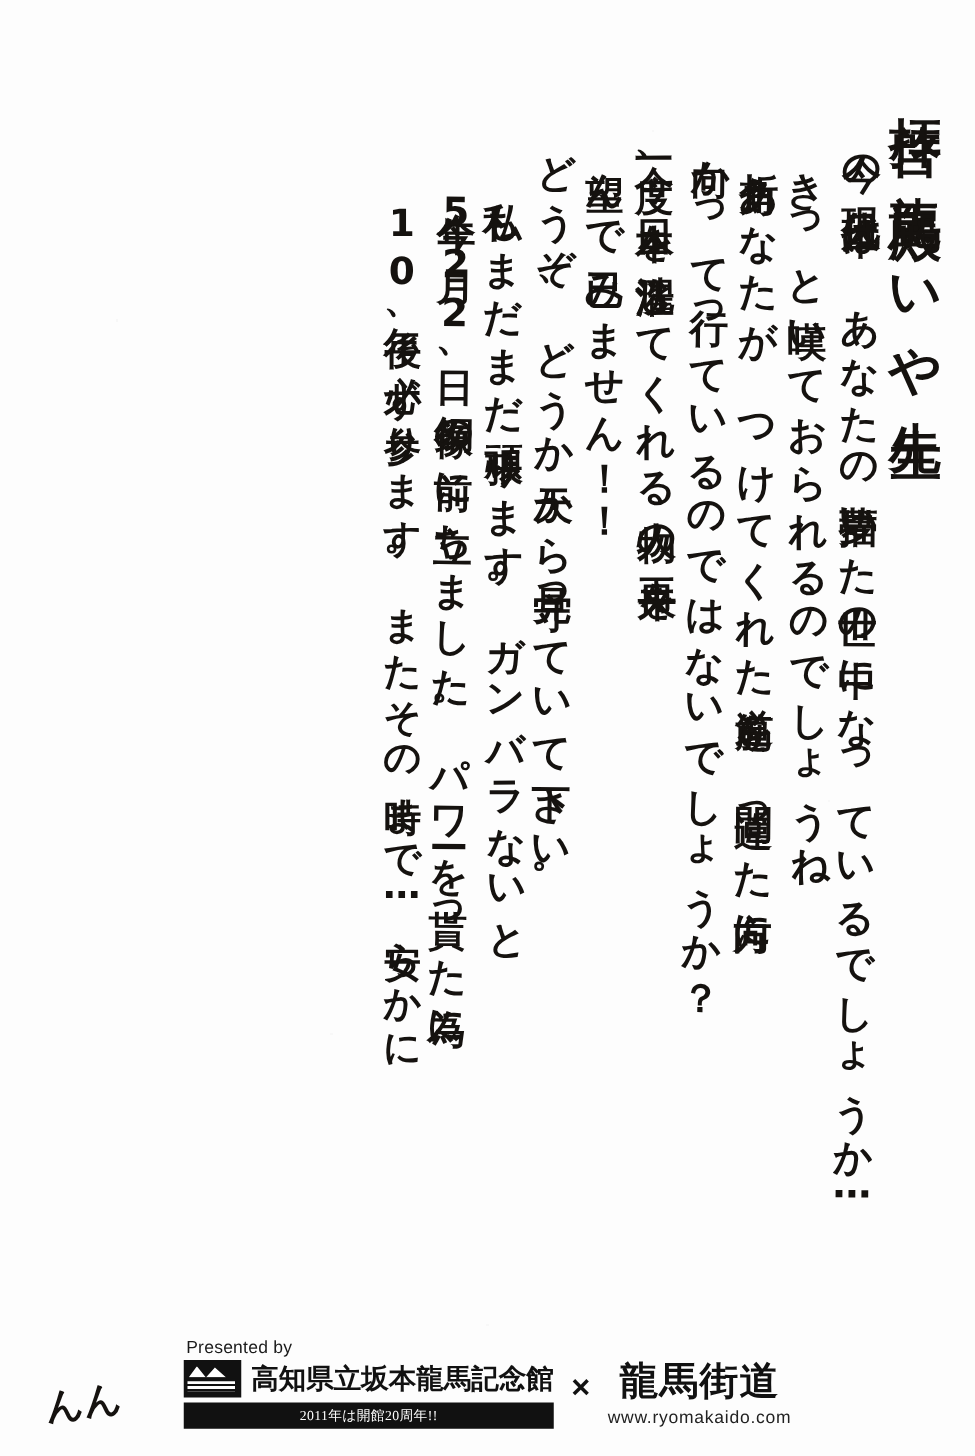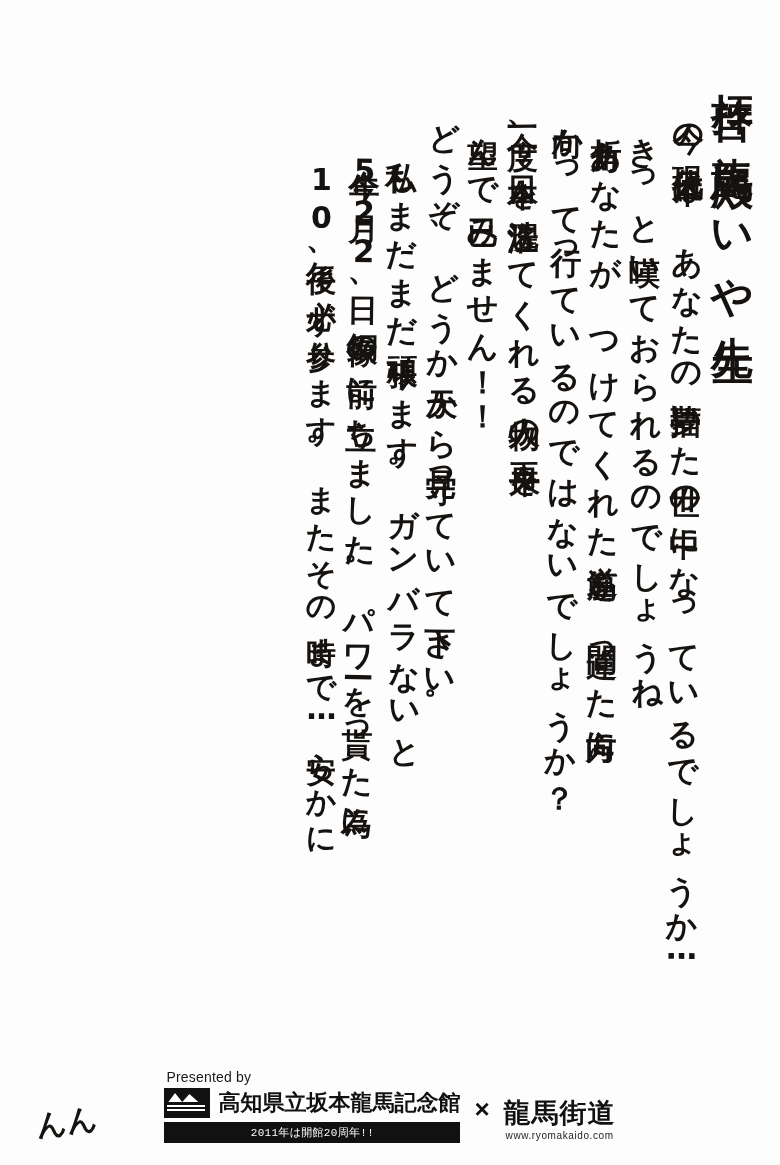--- a/index.html
+++ b/index.html
@@ -146,47 +146,47 @@
     line-height: 1;
   }
   .museum-banner {
     margin-top: 4px;
     background: #111;
     color: #fff;
     font-size: 11px;
     padding: 3px 10px;
     letter-spacing: 0.3px;
     text-align: center;
-    font-family: Liberation Mono, monospace;
+    font-family: Liberation Serif, serif;
     width: 100%;
     box-sizing: border-box;
   }
   .cross-mark {
     font-size: 26px;
     color: #111;
     font-weight: 700;
     padding-bottom: 18px;
     font-family: "Liberation Sans", sans-serif;
   }
   .kaido-block {
     display: flex;
     flex-direction: column;
     align-items: center;
     padding-bottom: 2px;
   }
   .kaido-name {
-    font-size: 27px;
+    font-size: 31px;
     font-weight: 700;
     color: #111;
     font-family: "DejaVu Sans", sans-serif;
     letter-spacing: 1px;
     line-height: 1;
   }
   .kaido-url {
-    font-size: 10px;
+    font-size: 14px;
     color: #222;
     letter-spacing: 0.6px;
     margin-top: 4px;
     font-family: "Liberation Sans", sans-serif;
   }
   .ink-mark {
     position: absolute;
     left: 36px;
     bottom: 22px;
     font-size: 30px;

